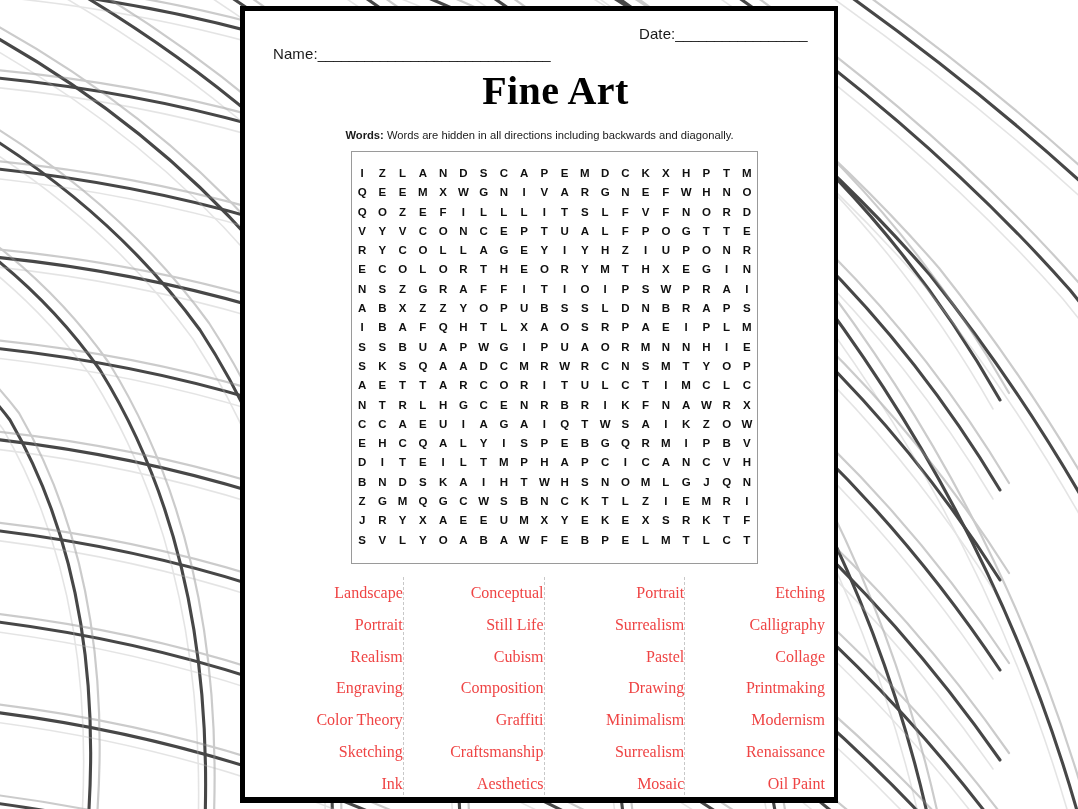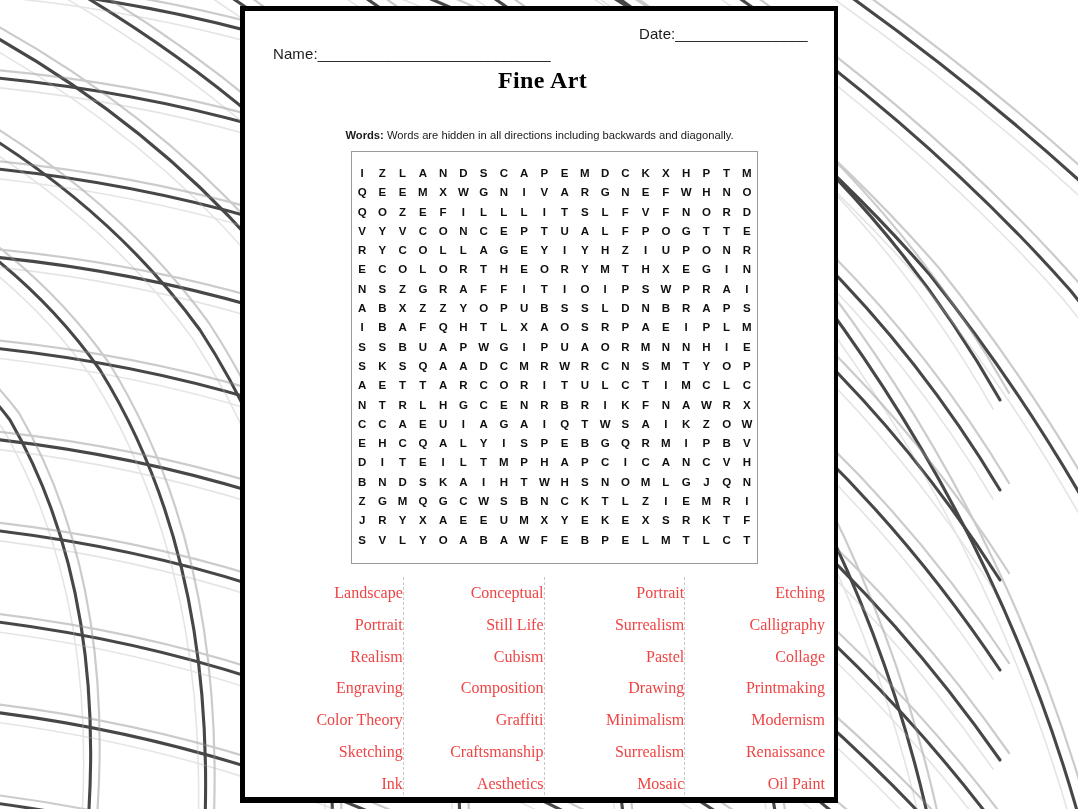--- a/index.html
+++ b/index.html
@@ -61,27 +61,27 @@
     font-size: 15px;
     letter-spacing: -0.6px;
     color: #222;
   }
   #name-field { left: 28px; top: 0; margin-top: 20px; }
   #date-field { left: 394px; top: 0; }
 
   
   #puzzle-title {
     position: absolute;
-    left: 3px;
+    left: 16px;
     top: 56px;
     width: 100%;
     text-align: center;
     font-family: "Liberation Serif", serif;
     font-weight: bold;
-    font-size: 24px;
+    font-size: 40px;
     letter-spacing: 0.4px;
     color: #000000;
   }
 
   
   #note {
     position: absolute;
     left: 0;
     top: 118px;
     width: 100%;

